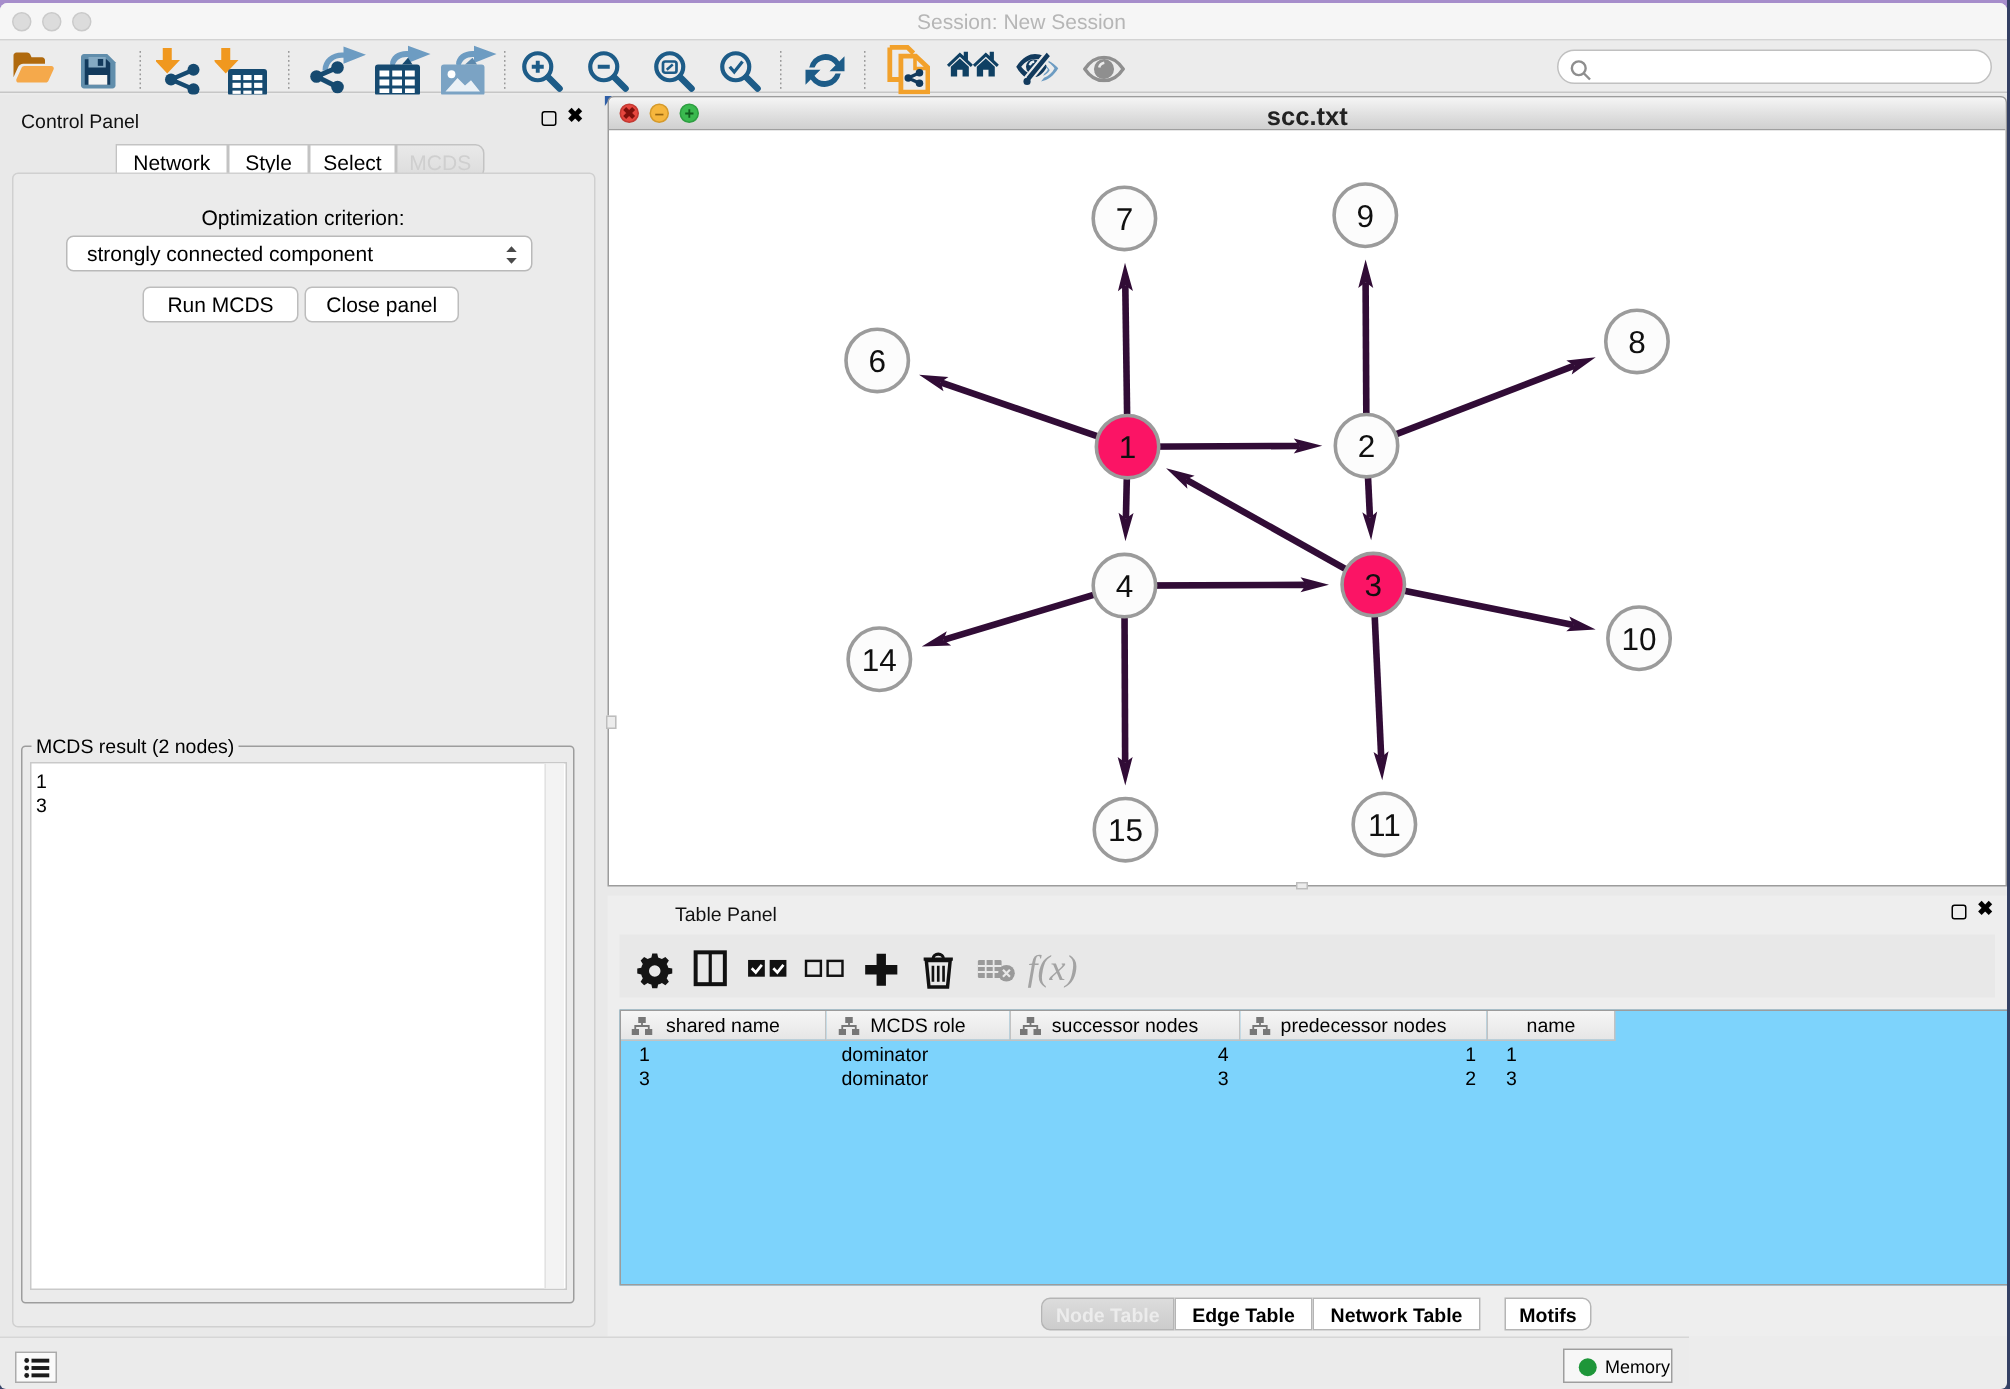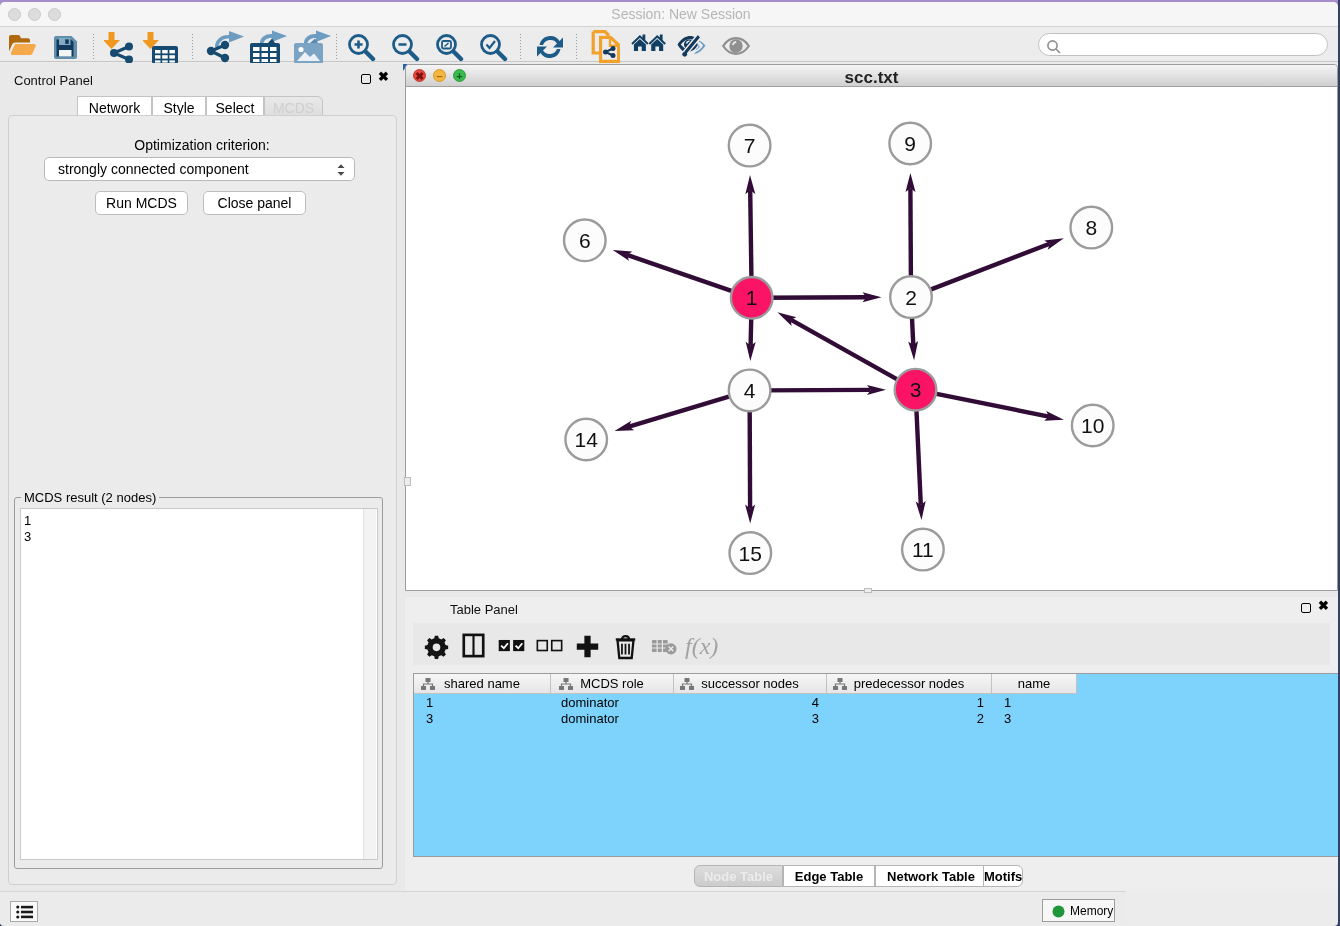--- a/index.html
+++ b/index.html
@@ -204,21 +204,21 @@
       <div class="ctab" style="left:152px;width:54px;">Style</div>
       <div class="ctab" style="left:206px;width:58px;">Select</div>
       <div class="ctab" style="left:264px;width:59px;background:linear-gradient(#e9e9e9,#dcdcdc);color:#cfcfcf;border-radius:0 6px 6px 0;">MCDS</div>
       <div id="tabpane"></div>
       <div id="optlab">Optimization criterion:</div>
       <div id="dropdown">strongly connected component
         <svg style="position:absolute;right:8px;top:4px;" width="10" height="16" viewBox="0 0 10 16">
             <path d="M1.5 6 L5 2.2 L8.5 6 Z M1.5 10 L5 13.8 L8.5 10 Z" fill="#4a4a4a"></path>
           </svg>
       </div>
-      <div class="btn" style="left:95px;width:93px;">Run MCDS</div>
+      <div class="btn" style="left:95px;width:104px;">Run MCDS</div>
       <div class="btn" style="left:203px;width:103px;">Close panel</div>
       <div id="fieldset">
         <div id="fslabel">MCDS result (2 nodes)</div>
         <div id="fswhite">
             <div style="padding:4px 0 0 3px;line-height:16px;">1<br>3</div>
           <div id="fsscroll"></div>
         </div>
       </div>
     </div>
     <div style="position:absolute;left:403px;top:1px;width:5px;height:7px;background:#2e5ea6;clip-path:polygon(0 0,100% 0,0 100%);"></div>
@@ -373,21 +373,21 @@
         <div class="td" style="left:12px;top:37px;">3</div>
         <div class="td" style="left:147px;top:37px;">dominator</div>
         <div class="td" style="left:355px;top:37px;width:50px;text-align:right;">3</div>
         <div class="td" style="left:520px;top:37px;width:50px;text-align:right;">2</div>
         <div class="td" style="left:590px;top:37px;">3</div>
       </div>
       <div id="tptabs">
         <div class="btab" style="left:3px;width:89px;background:linear-gradient(#dcdcdc,#cccccc);color:#ececec;border-radius:6px 0 0 6px;">Node Table</div>
         <div class="btab" style="left:92px;width:92px;">Edge Table</div>
         <div class="btab" style="left:184px;width:112px;">Network Table</div>
-        <div class="btab" style="left:292px;width:40px;border-radius:0 6px 6px 0;">Motifs</div>
+        <div class="btab" style="left:312px;width:58px;border-radius:0 6px 6px 0;">Motifs</div>
       </div>
     </div>
   </div>
   <div id="status">
     <div id="lstbtn">
       <svg style="position:absolute;left:5px;top:3px;" width="17" height="14" viewBox="0 0 17 14">
         <g fill="#1a1a1a">
             <circle cx="1.8" cy="2" r="1.6"></circle>
             <circle cx="1.8" cy="7" r="1.6"></circle>
             <circle cx="1.8" cy="12" r="1.6"></circle>

